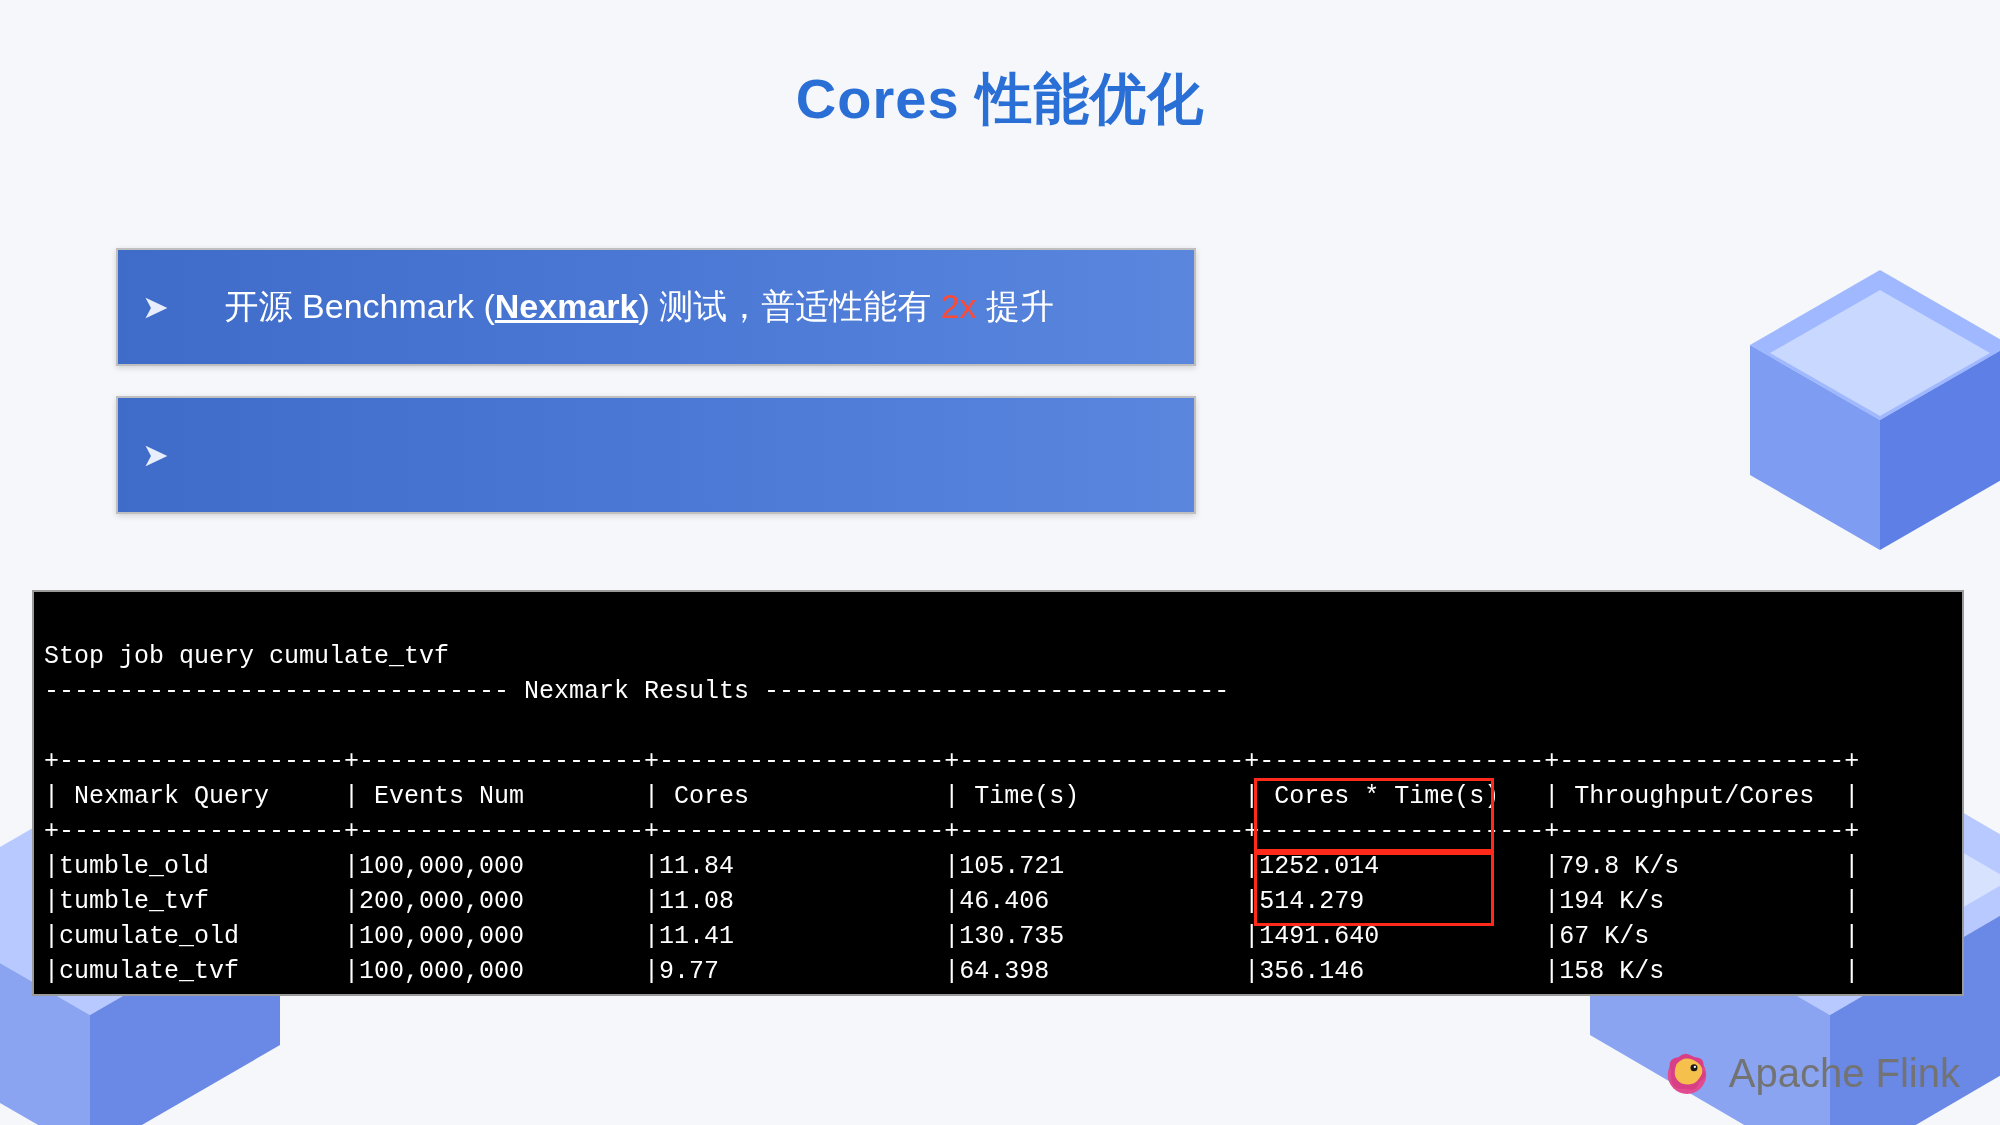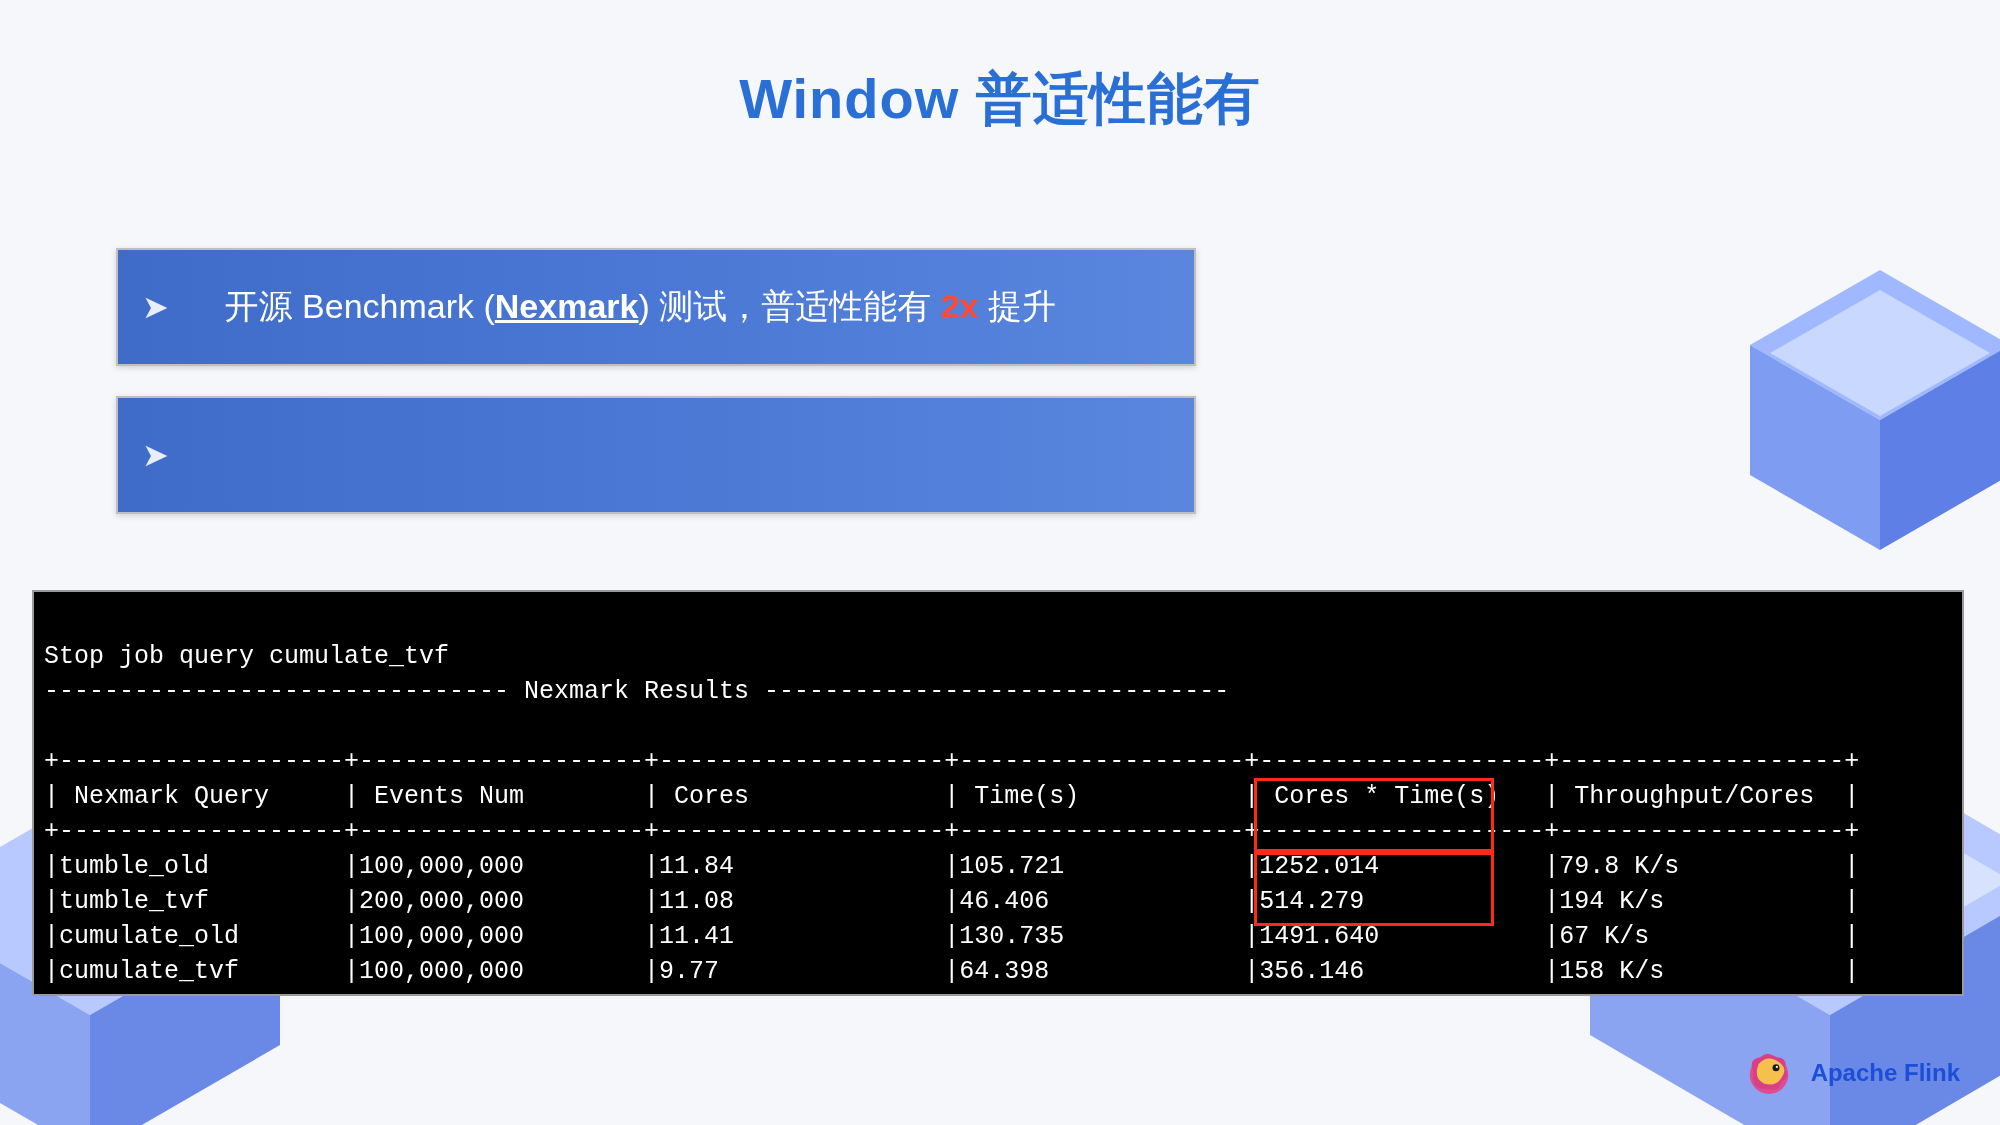--- a/index.html
+++ b/index.html
@@ -50,21 +50,21 @@
     box-sizing: border-box;
   }
   .callout .chev {
     color: #e8eefc;
     font-size: 32px;
     margin-right: 18px;
     line-height: 1;
   }
   .callout .txt { white-space: pre; }
   .callout .underl { text-decoration: underline; font-weight: bold; }
-  .callout .red2x { color: #ff4a36; font-weight: 700; text-align: right; }
+  .callout .red2x { color: #ff4a36; font-weight: 400; text-align: right; }
 
   #bar1 { top: 248px; }
   #bar2 { top: 396px; }
 
   
   .terminal {
     position: absolute;
     left: 32px;
     top: 590px;
     width: 1932px;
@@ -96,23 +96,23 @@
     bottom: 24px;
     display: flex;
     align-items: center;
     gap: 14px;
   }
   .brand .logo {
     width: 56px;
     height: 56px;
   }
   .brand .name {
-    font-size: 24px;
-    font-weight: 700;
-    color: #1d4ed8;
+    font-size: 40px;
+    font-weight: 400;
+    color: #737373;
   }
 </style>
 </head>
 <body>
 
 <div class="deco" style="right:-30px; top:250px;">
   <svg width="300" height="320" viewBox="0 0 300 320">
     <g>
       <polygon points="150,20 280,95 150,170 20,95" fill="#9fb8ff"></polygon>
       <polygon points="20,95 150,170 150,300 20,225" fill="#7e9df2"></polygon>
@@ -134,21 +134,21 @@
   <svg width="520" height="460" viewBox="0 0 520 460">
     <g>
       <polygon points="260,10 500,150 260,290 20,150" fill="#b8c9ff"></polygon>
       <polygon points="20,150 260,290 260,450 20,310" fill="#8aa4f2"></polygon>
       <polygon points="500,150 260,290 260,450 500,310" fill="#6a88e6"></polygon>
       <polygon points="260,50 440,155 260,260 80,155" fill="#d7e2ff"></polygon>
     </g>
   </svg>
 </div>
 
-<div class="title">Window 普适性能有</div>
+<div class="title">Cores 性能优化</div>
 
 <div id="bar1" class="callout">
   <span class="chev">➤</span>
   <span class="txt">
     <span>开源 Benchmark (</span><span class="underl">Nexmark</span><span>) 测试，普适性能有 </span><span class="red2x">2x</span><span> 提升</span>
   </span>
 </div>
 
 <div id="bar2" class="callout">
   <span class="chev">➤</span>

